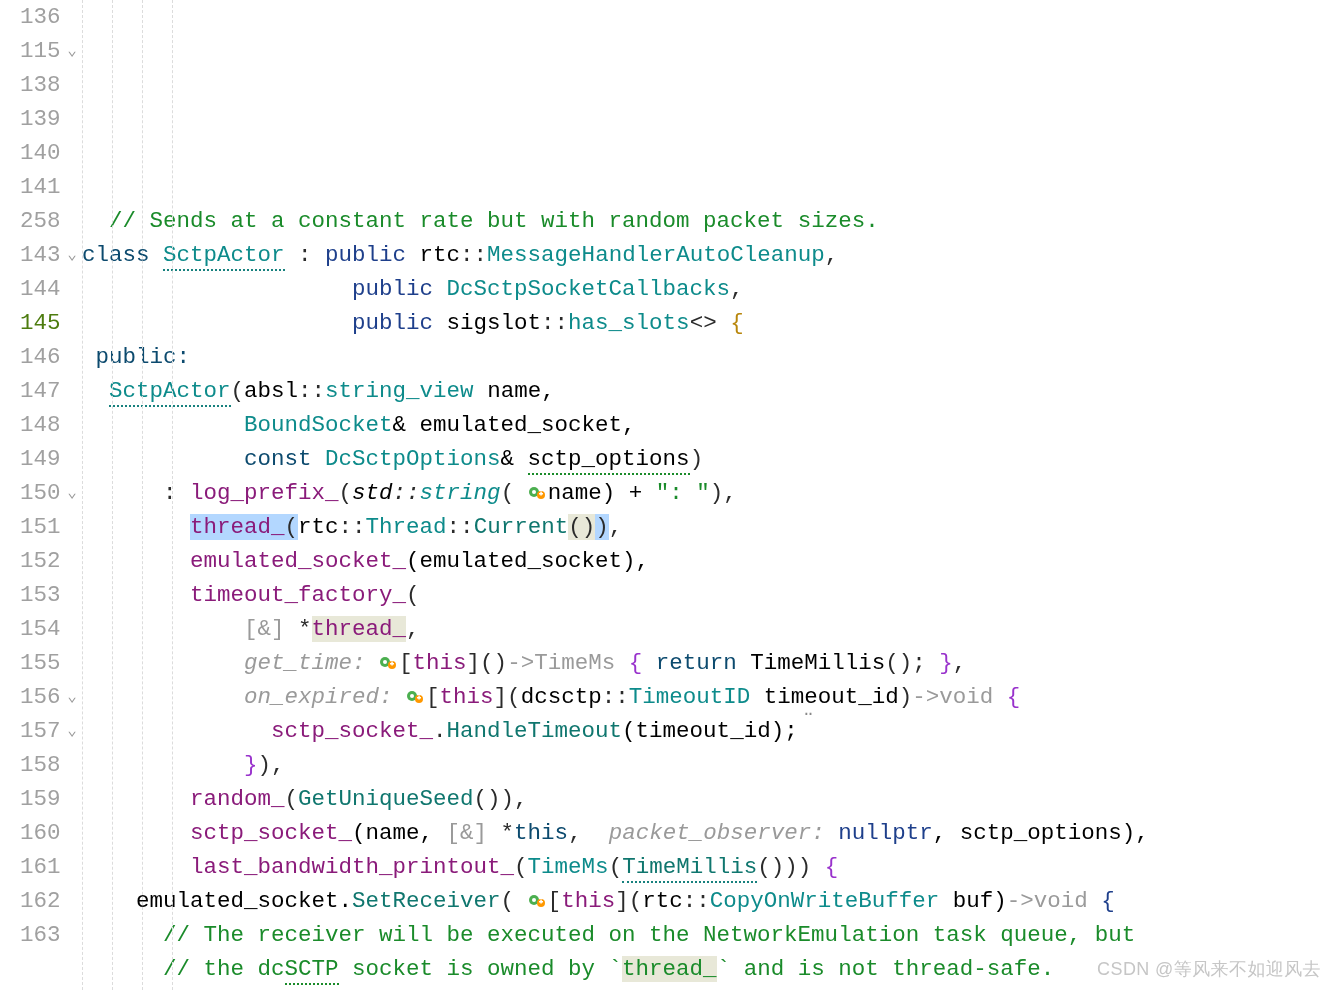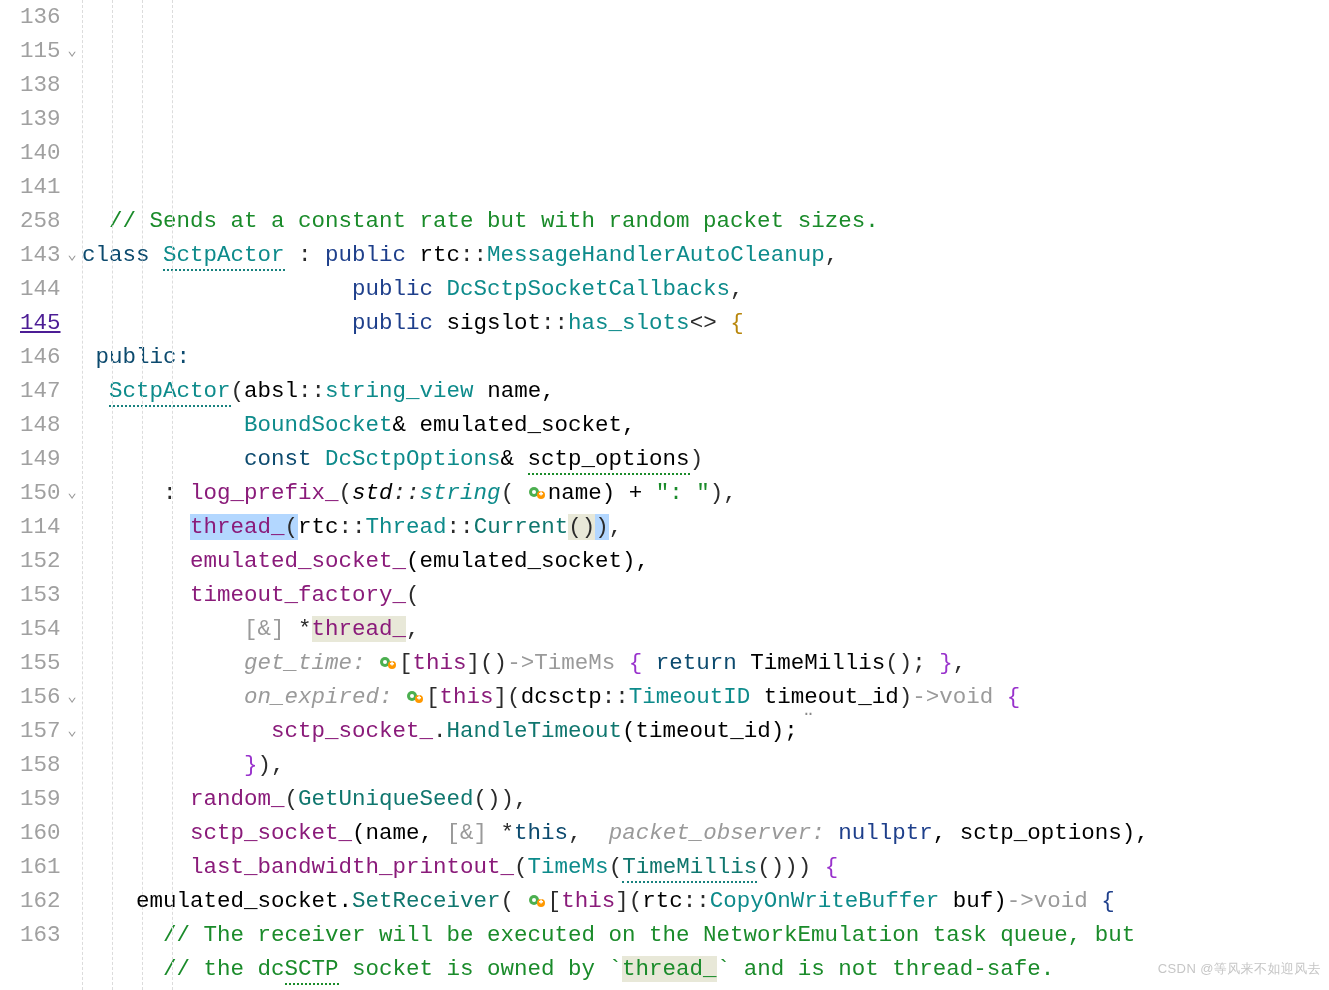--- a/index.html
+++ b/index.html
@@ -20,21 +20,21 @@
   .gutter {
     width: 62px;
     padding-right: 12px;
     text-align: right;
     color: #a0a0a0;
     user-select: none;
     background: #ffffff;
     padding-left: 20px;
   }
   .gutter .ln { height: 34px; }
-  .gutter .ln.current { color: #4c1d95; font-weight: 500; text-decoration: underline; }
+  .gutter .ln.current { color: #4d7c0f; font-weight: 500; }
   .foldcol {
     width: 20px;
     color: #b0b0b0;
     font-size: 14px;
     user-select: none;
   }
   .foldcol .fc { height: 34px; display:flex; align-items:center; justify-content:center; position:relative; }
   .foldcol .chev { font-size: 16px; color:#9a9a9a; }
   .code {
     flex: 1;
@@ -82,21 +82,21 @@
     width:18px; height:18px;
     vertical-align:-2px;
     margin-right:2px;
   }
   .refactor-icon svg { width:18px; height:18px; }
   
   .watermark {
     position:absolute;
     right:8px; bottom:4px;
     font-family: sans-serif;
-    font-size:13px;
+    font-size:18px;
     color:#c6c6c6;
     letter-spacing:0.4px;
   }
   
   .iguide {
     position:absolute;
     top:0; bottom:0;
     border-left:1px dashed #dcdcdc;
   }
 </style>
@@ -113,21 +113,21 @@
       <div class="ln">141</div>
       <div class="ln">258</div>
       <div class="ln">143</div>
       <div class="ln">144</div>
       <div class="ln current">145</div>
       <div class="ln">146</div>
       <div class="ln">147</div>
       <div class="ln">148</div>
       <div class="ln">149</div>
       <div class="ln">150</div>
-      <div class="ln">114</div>
+      <div class="ln">151</div>
       <div class="ln">152</div>
       <div class="ln">153</div>
       <div class="ln">154</div>
       <div class="ln">155</div>
       <div class="ln">156</div>
       <div class="ln">157</div>
       <div class="ln">158</div>
       <div class="ln">159</div>
       <div class="ln">160</div>
       <div class="ln">161</div>

